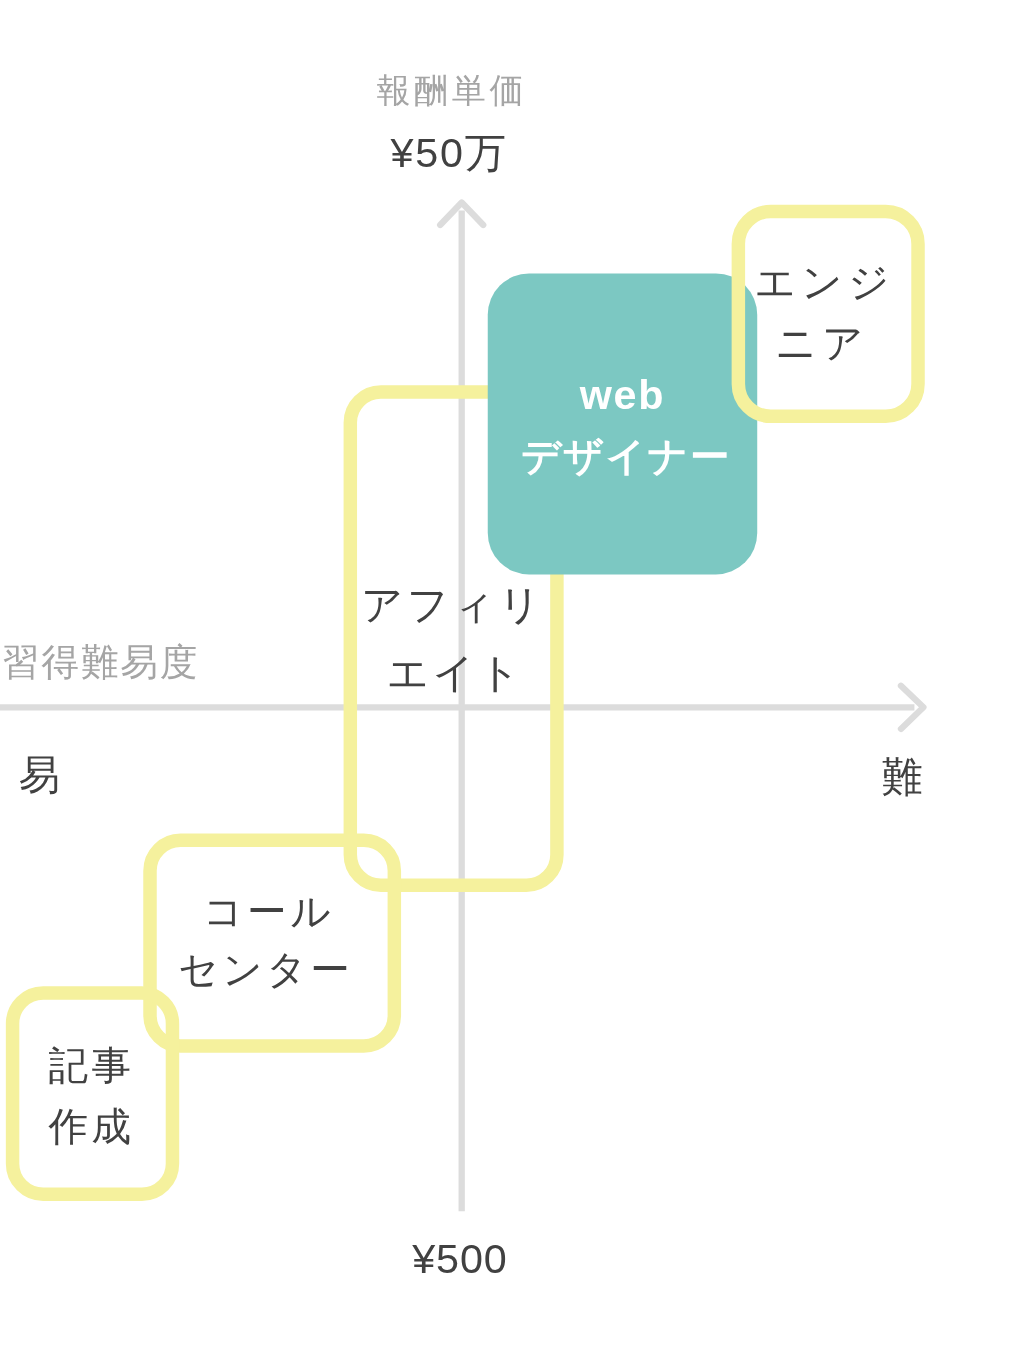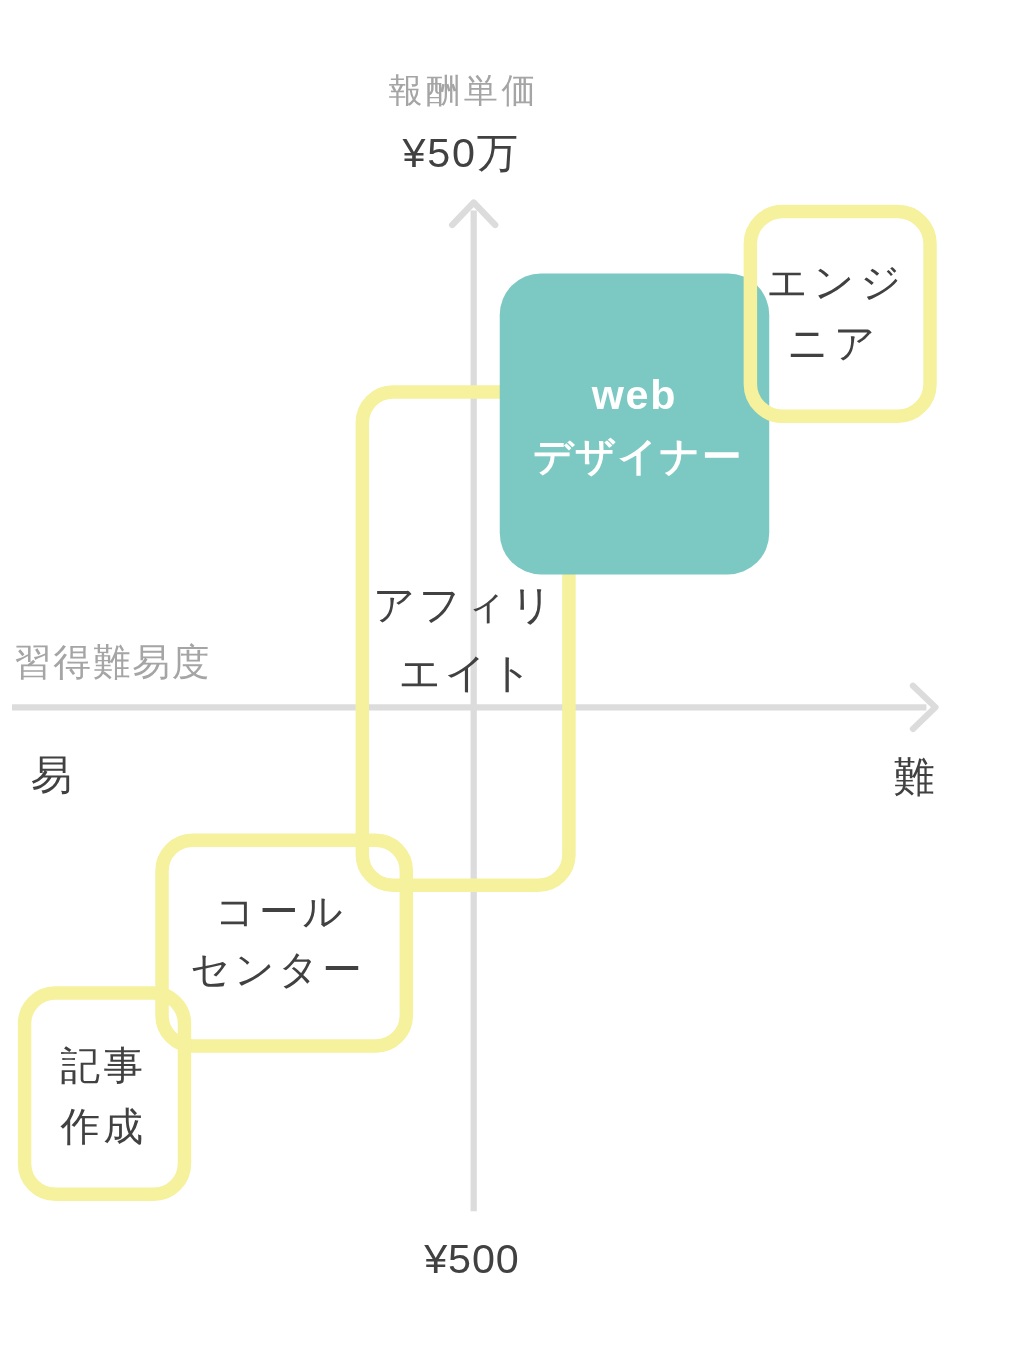--- a/index.html
+++ b/index.html
@@ -3,21 +3,20 @@
 <meta charset="utf-8">
 <style>
   html, body { margin: 0; padding: 0; background: #ffffff; }
   .stage {
     position: relative;
     width: 927px;
     height: 1350px;
     background: var(--background, #ffffff);
     font-family: "Liberation Sans", "DejaVu Sans", sans-serif;
     overflow: hidden;
-    padding-left: 12px;
   }
   svg { display: block; width: 100%; height: 100%; }
 
   .axis-line {
     stroke: var(--axis_gray, #dcdcdc);
     stroke-width: 7;
     fill: none;
   }
   .axis-arrow {
     stroke: var(--axis_gray, #dcdcdc);

